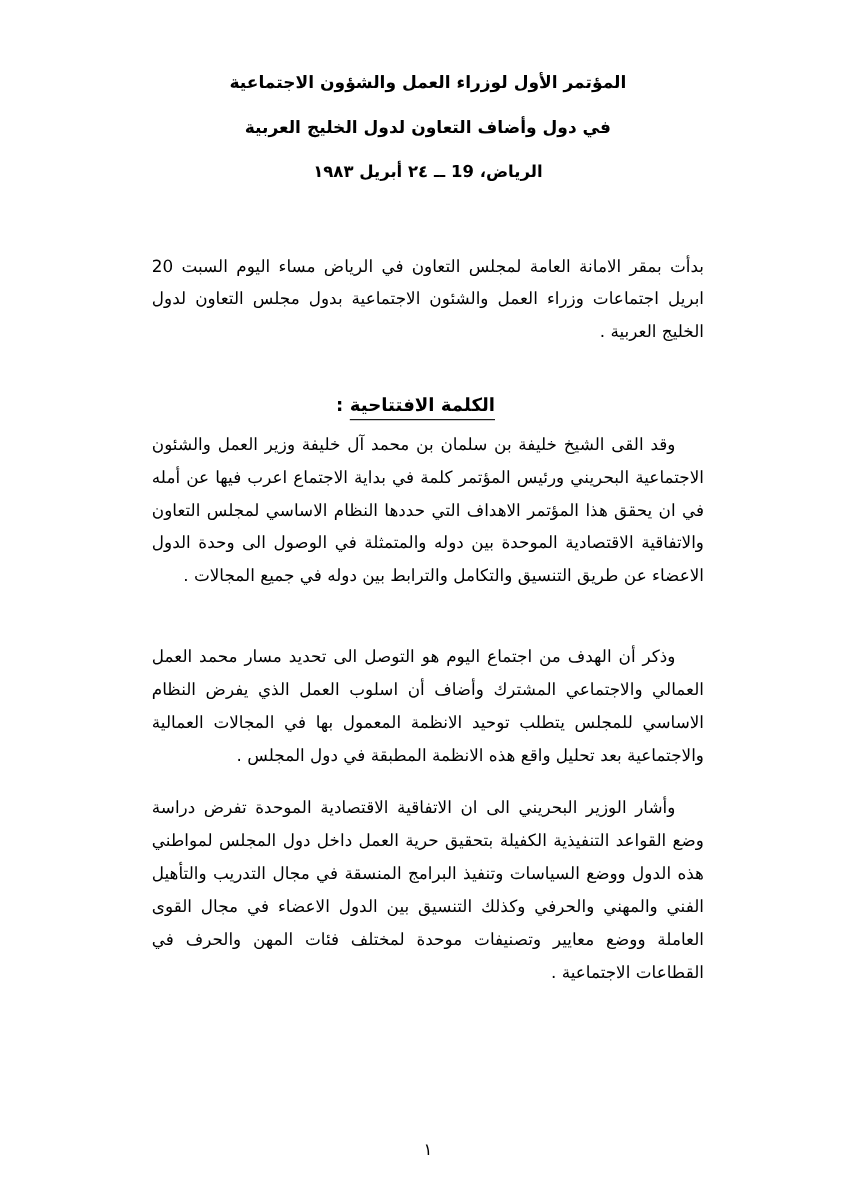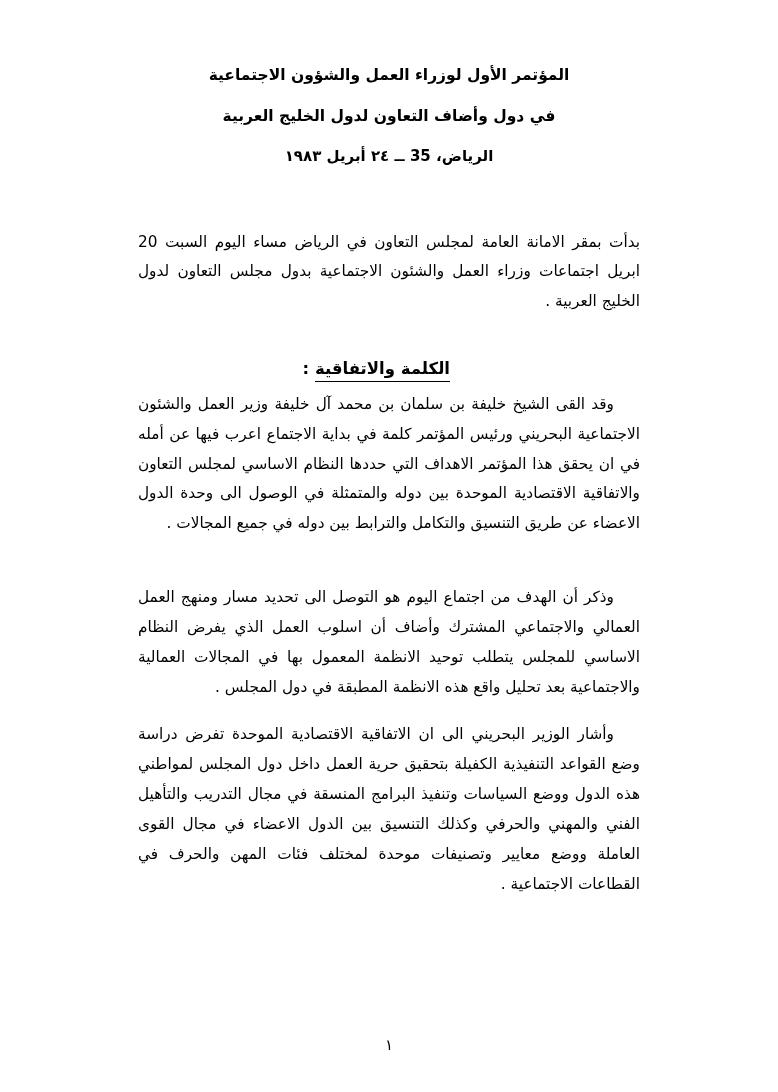--- a/index.html
+++ b/index.html
@@ -98,37 +98,37 @@
 </head>
 <body>
 
 <div class="page">
 
   <div class="content">
 
     <div class="title-block">
       <div class="title-line l1">المؤتمر الأول لوزراء العمل والشؤون الاجتماعية</div>
       <div class="title-line l2">في دول وأضاف التعاون لدول الخليج العربية</div>
-      <div class="title-line l3">الرياض، 35 ــ ٢٤ أبريل ١٩٨٣</div>
+      <div class="title-line l3">الرياض، 19 ــ ٢٤ أبريل ١٩٨٣</div>
     </div>
 
     <p class="para first">بدأت بمقر الامانة العامة لمجلس التعاون في الرياض مساء اليوم السبت 20 ابريل اجتماعات وزراء العمل والشئون الاجتماعية بدول مجلس التعاون لدول الخليج العربية .</p>
 
     <div class="head-wrap">
       <div class="section-head">
-        <span class="underline-text">الكلمة والاتفاقية</span>
+        <span class="underline-text">الكلمة الافتتاحية</span>
           <span class="colon">:</span>
       </div>
     </div>
 
     <p class="para indent">وقد القى الشيخ خليفة بن سلمان بن محمد آل خليفة وزير العمل والشئون الاجتماعية البحريني ورئيس المؤتمر كلمة في بداية الاجتماع اعرب فيها عن أمله في ان يحقق هذا المؤتمر الاهداف التي حددها النظام الاساسي لمجلس التعاون والاتفاقية الاقتصادية الموحدة بين دوله والمتمثلة في الوصول الى وحدة الدول الاعضاء عن طريق التنسيق والتكامل والترابط بين دوله في جميع المجالات .</p>
 
     <div class="gap-lg"></div>
 
-    <p class="para indent">وذكر أن الهدف من اجتماع اليوم هو التوصل الى تحديد مسار ومنهج العمل العمالي والاجتماعي المشترك وأضاف أن اسلوب العمل الذي يفرض النظام الاساسي للمجلس يتطلب توحيد الانظمة المعمول بها في المجالات العمالية والاجتماعية بعد تحليل واقع هذه الانظمة المطبقة في دول المجلس .</p>
+    <p class="para indent">وذكر أن الهدف من اجتماع اليوم هو التوصل الى تحديد مسار محمد العمل العمالي والاجتماعي المشترك وأضاف أن اسلوب العمل الذي يفرض النظام الاساسي للمجلس يتطلب توحيد الانظمة المعمول بها في المجالات العمالية والاجتماعية بعد تحليل واقع هذه الانظمة المطبقة في دول المجلس .</p>
 
     <div class="gap-sm"></div>
 
     <p class="para indent">وأشار الوزير البحريني الى ان الاتفاقية الاقتصادية الموحدة تفرض دراسة وضع القواعد التنفيذية الكفيلة بتحقيق حرية العمل داخل دول المجلس لمواطني هذه الدول ووضع السياسات وتنفيذ البرامج المنسقة في مجال التدريب والتأهيل الفني والمهني والحرفي وكذلك التنسيق بين الدول الاعضاء في مجال القوى العاملة ووضع معايير وتصنيفات موحدة لمختلف فئات المهن والحرف في القطاعات الاجتماعية .</p>
 
   </div>
 
   <div class="page-number">١</div>
 
 </div>

